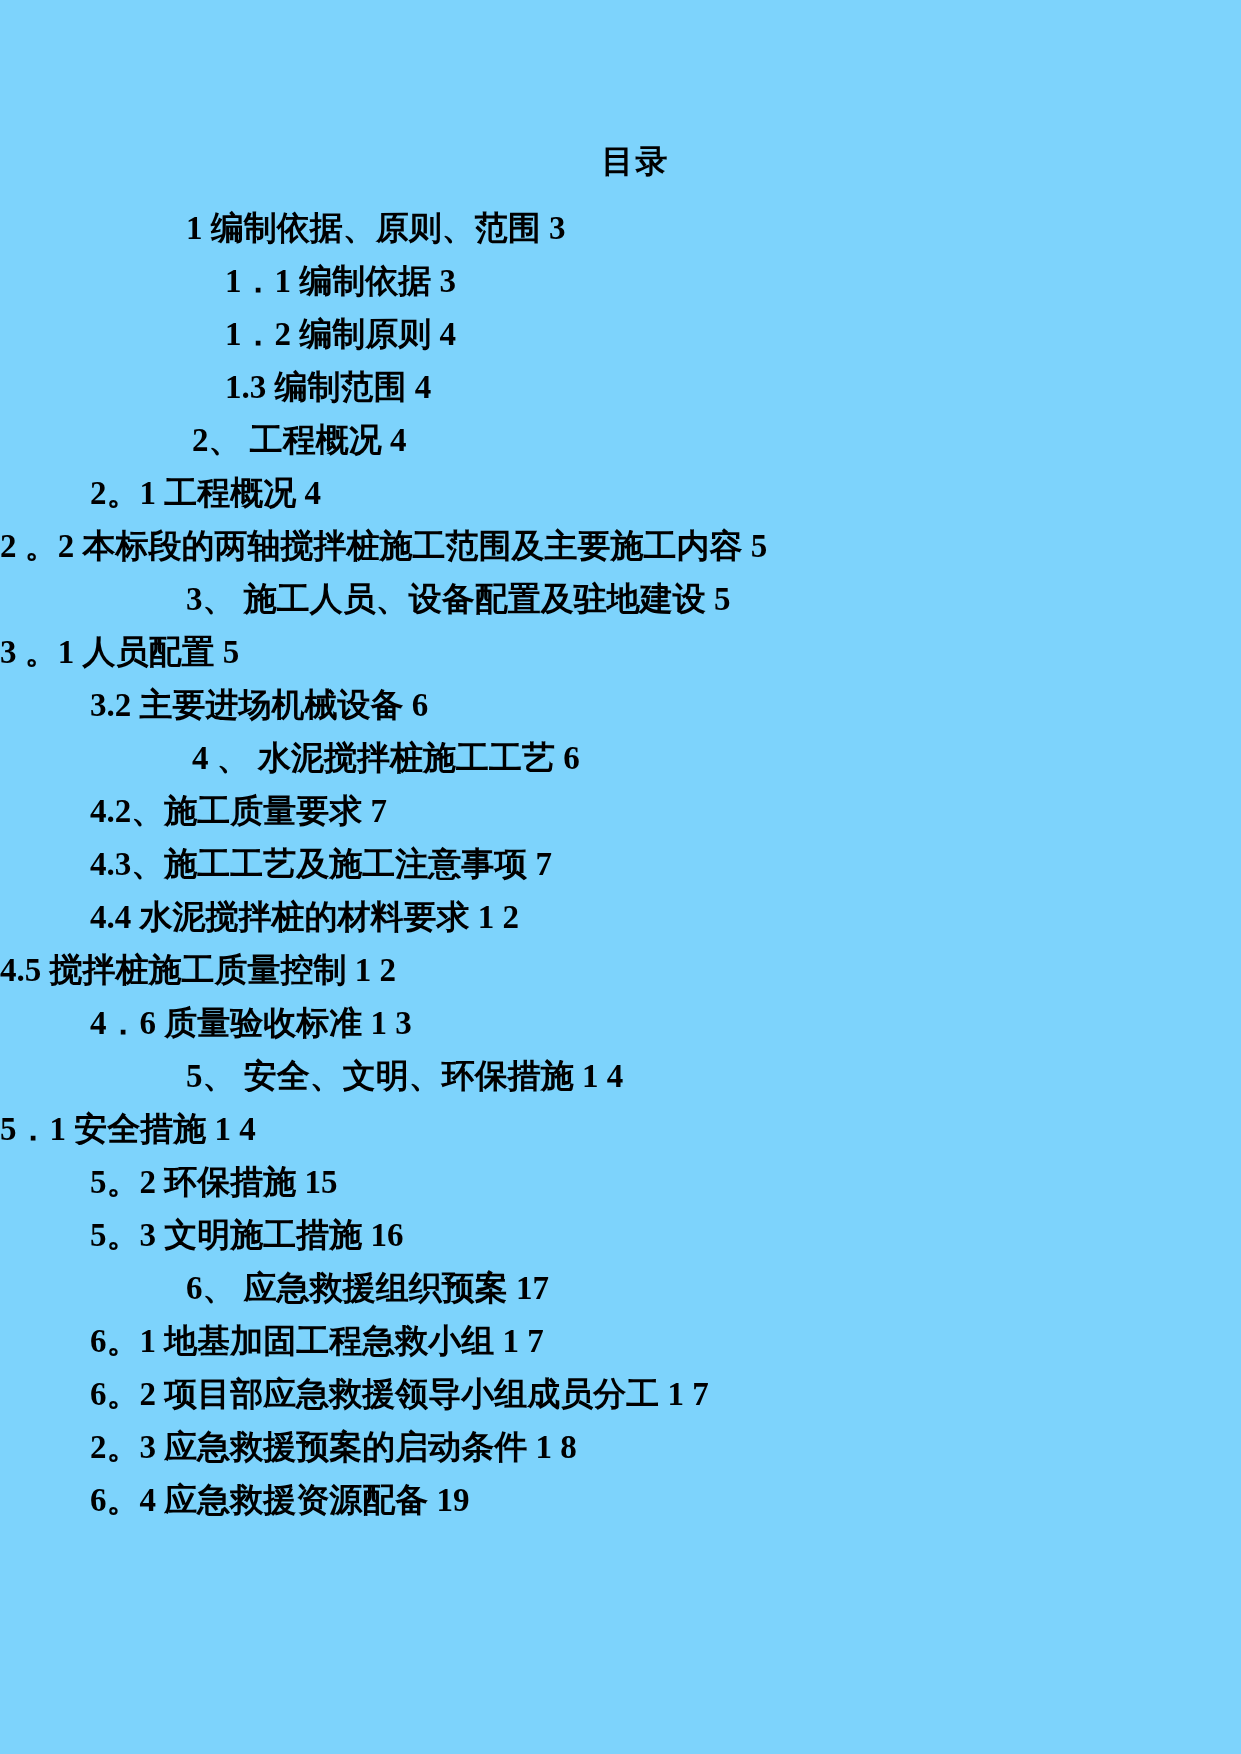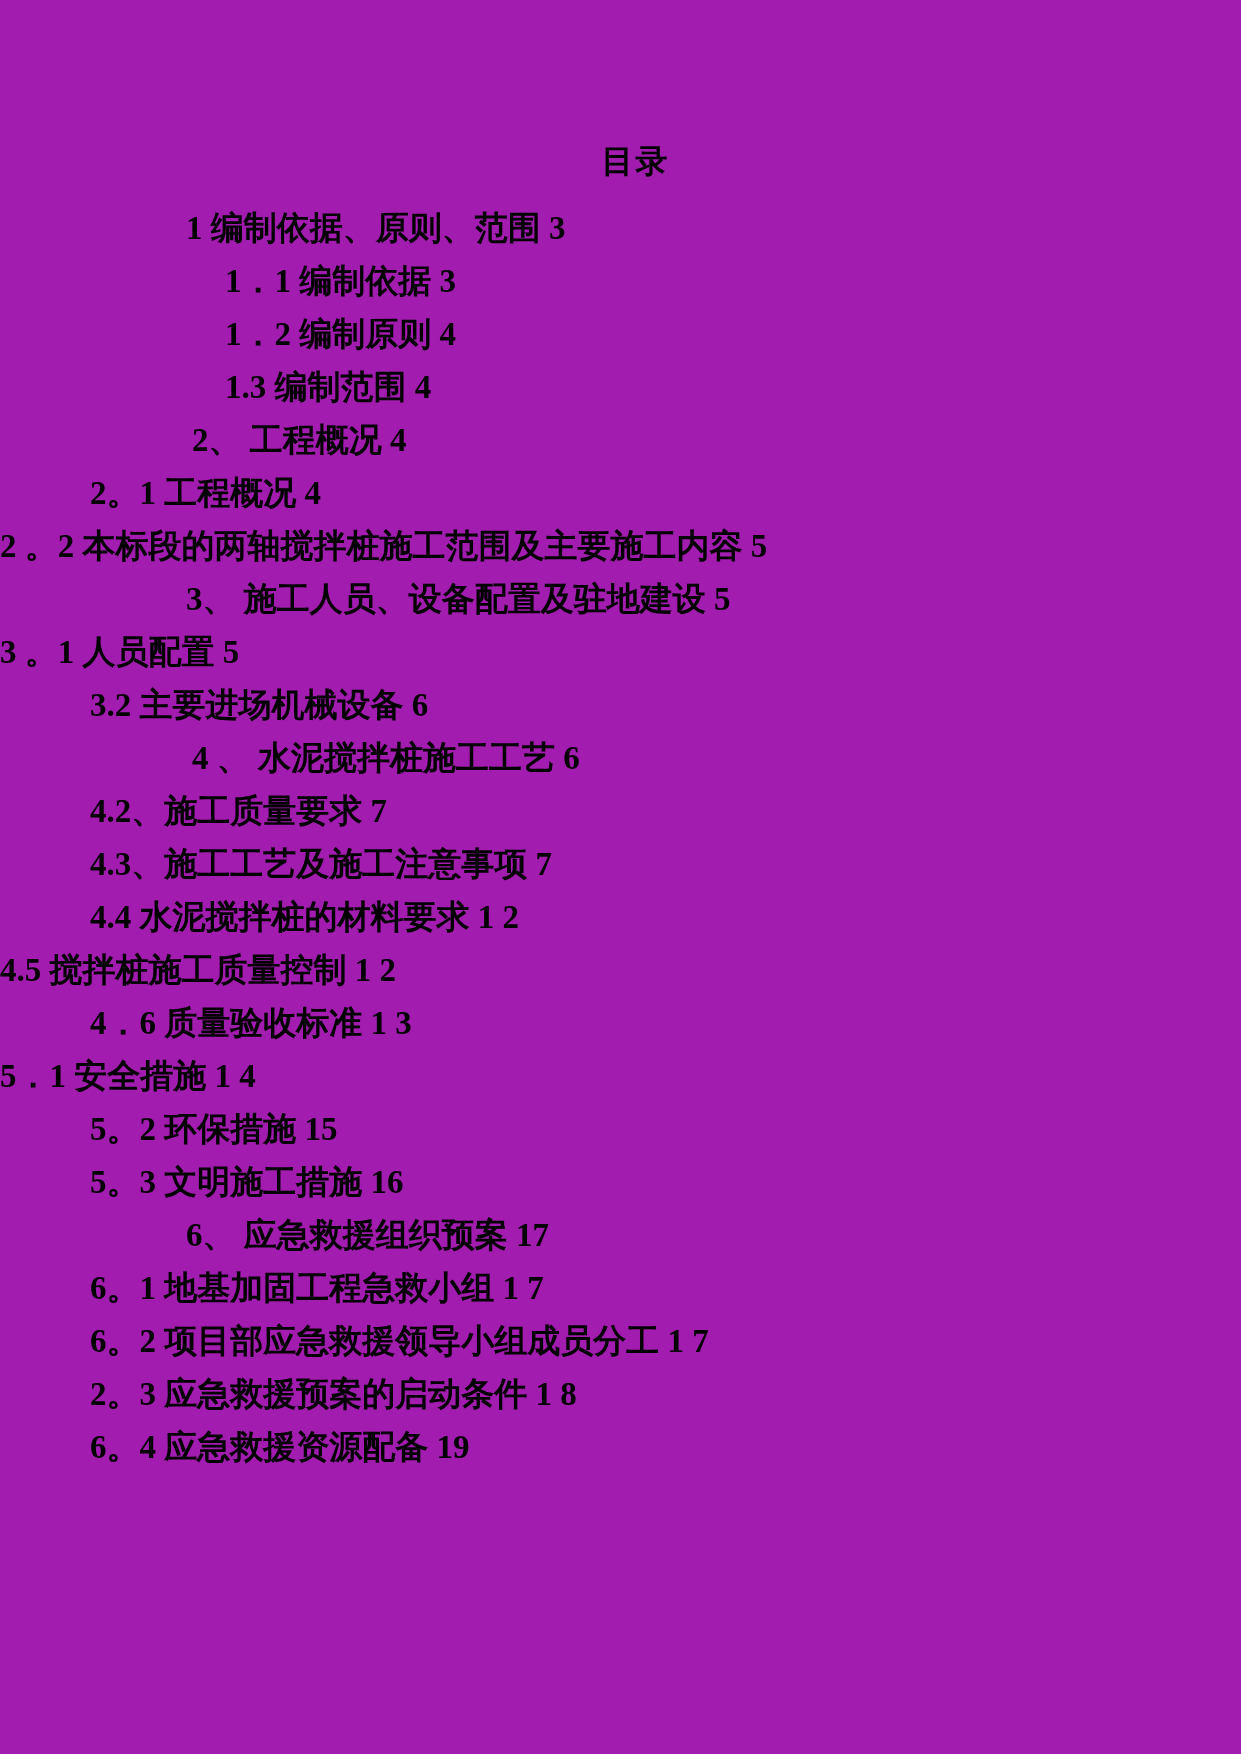--- a/index.html
+++ b/index.html
@@ -12,21 +12,21 @@
     height: 1754px;
     font-family: "Liberation Serif", "DejaVu Serif", serif;
     color: #000000;
   }
   .page {
     position: relative;
     width: 1241px;
     height: 1754px;
     box-sizing: border-box;
     padding: 0;
-    background: #a21caf;
+    background: #7dd3fc;
   }
   .doc-title {
     text-align: center;
     font-size: 32px;
     font-weight: bold;
     letter-spacing: 2px;
     margin: 0;
     padding-top: 140px;
     padding-left: 30px;
   }
@@ -72,20 +72,21 @@
       <li class="toc-entry lvl2-c">2 。2 本标段的两轴搅拌桩施工范围及主要施工内容 5</li>
       <li class="toc-entry lvl1">3、  施工人员、设备配置及驻地建设 5</li>
       <li class="toc-entry lvl2-c">3 。1 人员配置 5</li>
       <li class="toc-entry lvl2-b">3.2 主要进场机械设备 6</li>
       <li class="toc-entry lvl1-alt">4 、  水泥搅拌桩施工工艺 6</li>
       <li class="toc-entry lvl2-b">4.2、施工质量要求 7</li>
       <li class="toc-entry lvl2-b">4.3、施工工艺及施工注意事项 7</li>
       <li class="toc-entry lvl2-b">4.4 水泥搅拌桩的材料要求 1 2</li>
       <li class="toc-entry lvl2-c">4.5 搅拌桩施工质量控制 1 2</li>
       <li class="toc-entry lvl2-b">4．6 质量验收标准 1 3</li>
+      <li class="toc-entry lvl1">5、  安全、文明、环保措施 1 4</li>
       <li class="toc-entry lvl2-c">5．1 安全措施 1 4</li>
       <li class="toc-entry lvl2-b">5。2 环保措施 15</li>
       <li class="toc-entry lvl2-b">5。3 文明施工措施 16</li>
       <li class="toc-entry lvl1">6、  应急救援组织预案 17</li>
       <li class="toc-entry lvl2-b">6。1 地基加固工程急救小组 1 7</li>
       <li class="toc-entry lvl2-b">6。2 项目部应急救援领导小组成员分工 1 7</li>
       <li class="toc-entry lvl2-b">2。3 应急救援预案的启动条件 1 8</li>
       <li class="toc-entry lvl2-b">6。4 应急救援资源配备 19</li>
     </ul>
 </div>

